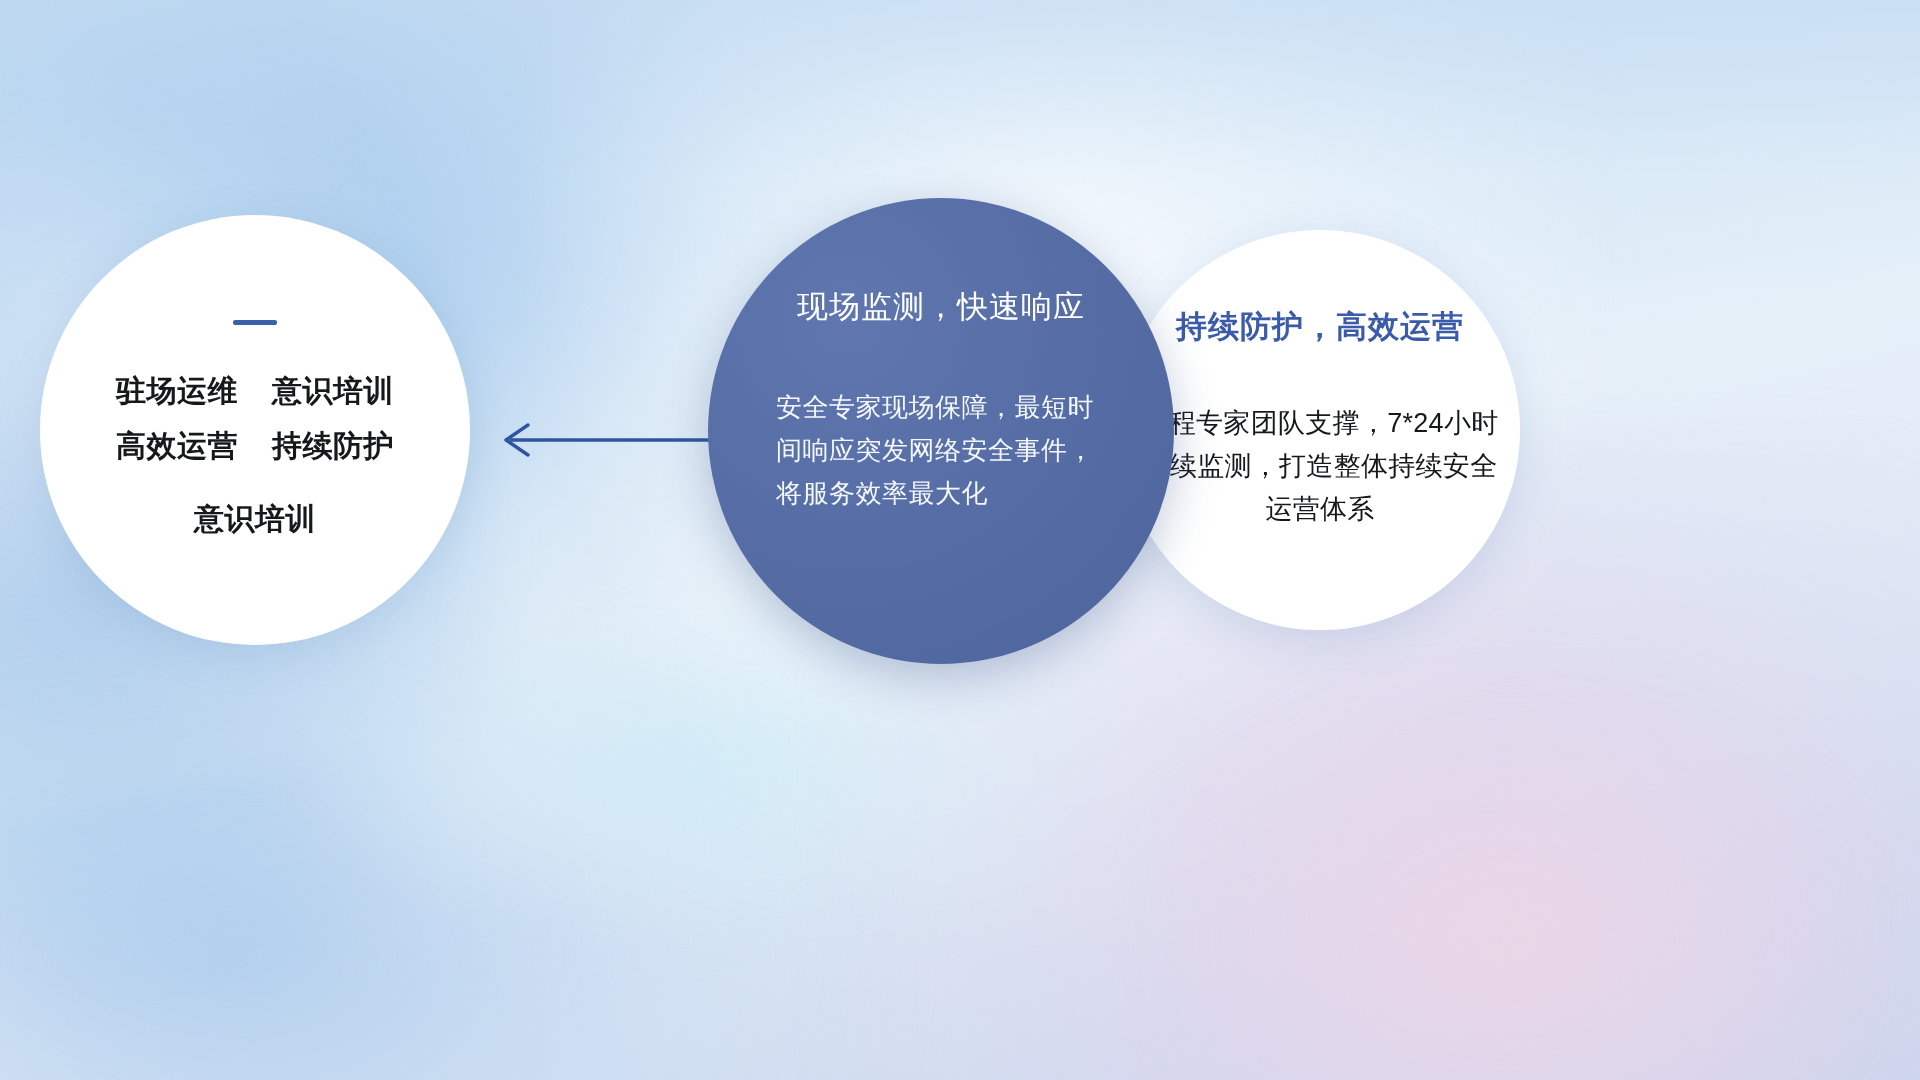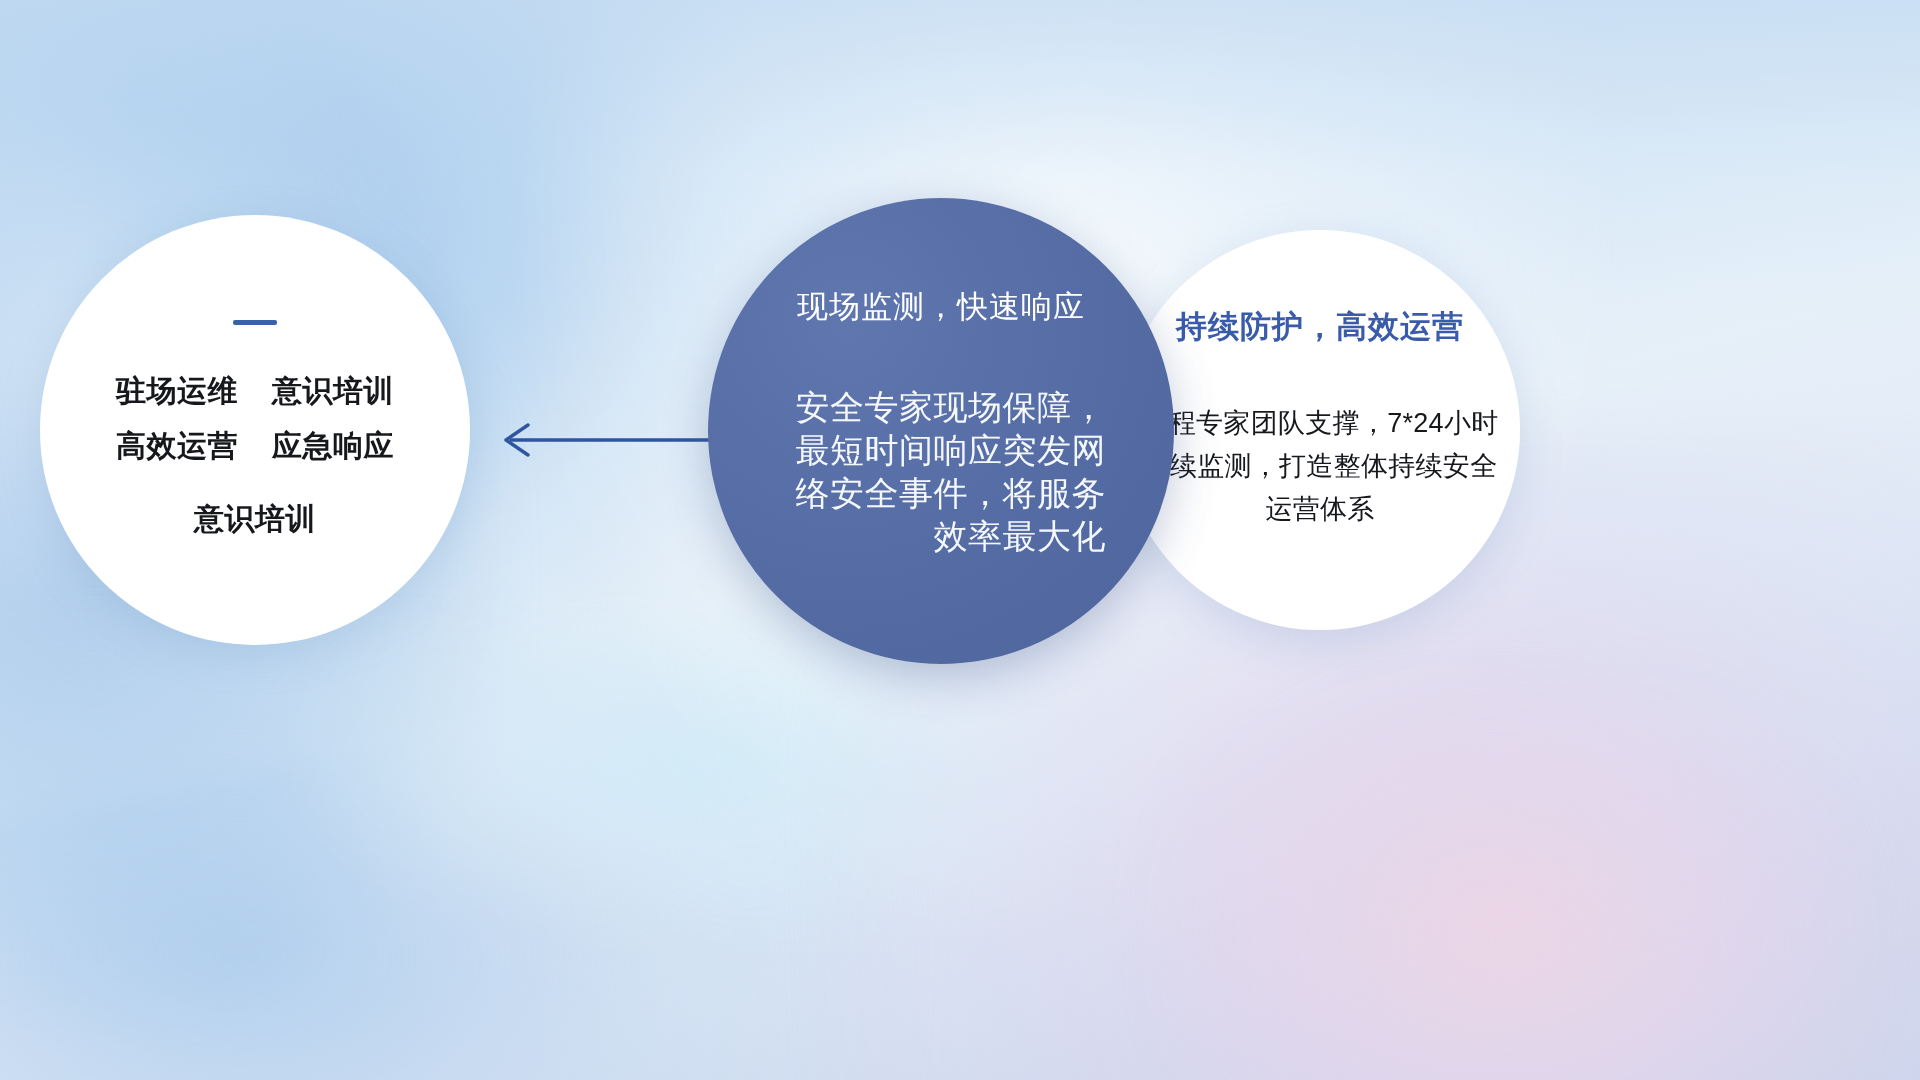--- a/index.html
+++ b/index.html
@@ -108,22 +108,22 @@
     display:flex; flex-direction:column; align-items:center;
   }
   .mid-title{
     position:absolute; top:88px; left:50%; transform:translateX(-50%);
     white-space:nowrap;
     font-size:31px; font-weight:normal; color:#ffffff; letter-spacing:1px;
   }
   .mid-body{
     position:absolute; top:188px; left:50%; transform:translateX(-50%);
     width:330px;
-    text-align:right;
-    font-size:34px; line-height:43px; color:#f4f7fc; letter-spacing:.5px;
+    text-align:left;
+    font-size:26px; line-height:43px; color:#f4f7fc; letter-spacing:.5px;
   }
 
   
   .bubble-right{
     left:1120px; top:230px; width:400px; height:400px;
     background:radial-gradient(circle at 40% 30%, #ffffff 0%, #ffffff 74%, #fcfdff 100%);
     z-index:2;
     box-shadow:0 12px 44px rgba(108,140,185,.22);
   }
   .right-inner{ position:absolute; inset:0; }
@@ -166,21 +166,21 @@
 
   <div class="bubble bubble-left">
     <div class="dash"></div>
     <div class="kw-rows">
       <div class="kw-row">
         <span>驻场运维</span>
         <span>意识培训</span>
       </div>
       <div class="kw-row">
         <span>高效运营</span>
-        <span>应急响应</span>
+        <span>持续防护</span>
       </div>
       <div class="kw-row single">
         <span>意识培训</span>
       </div>
     </div>
   </div>
 
   <div class="bubble bubble-mid">
     <div class="mid-inner">
       <div class="mid-title">现场监测，快速响应</div>

